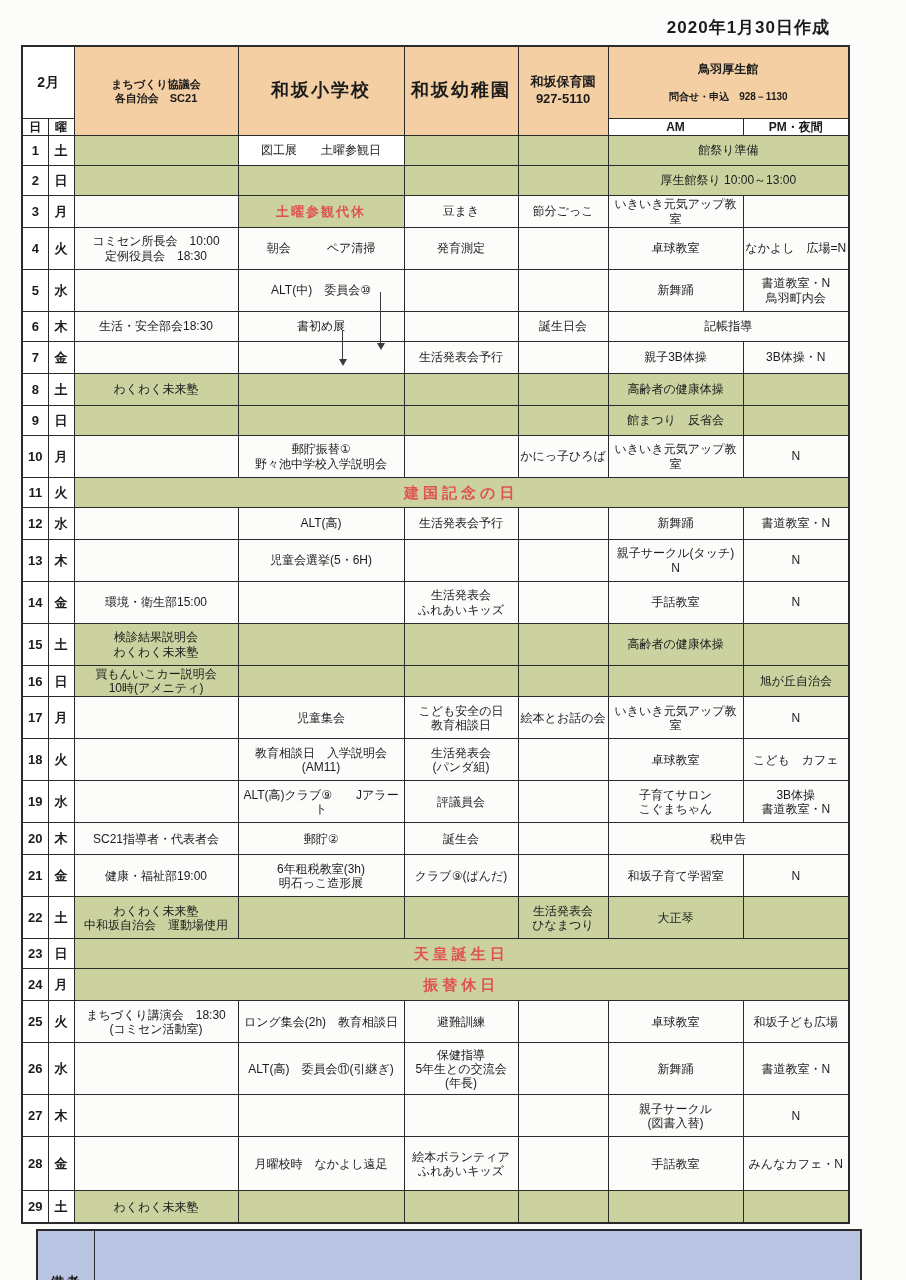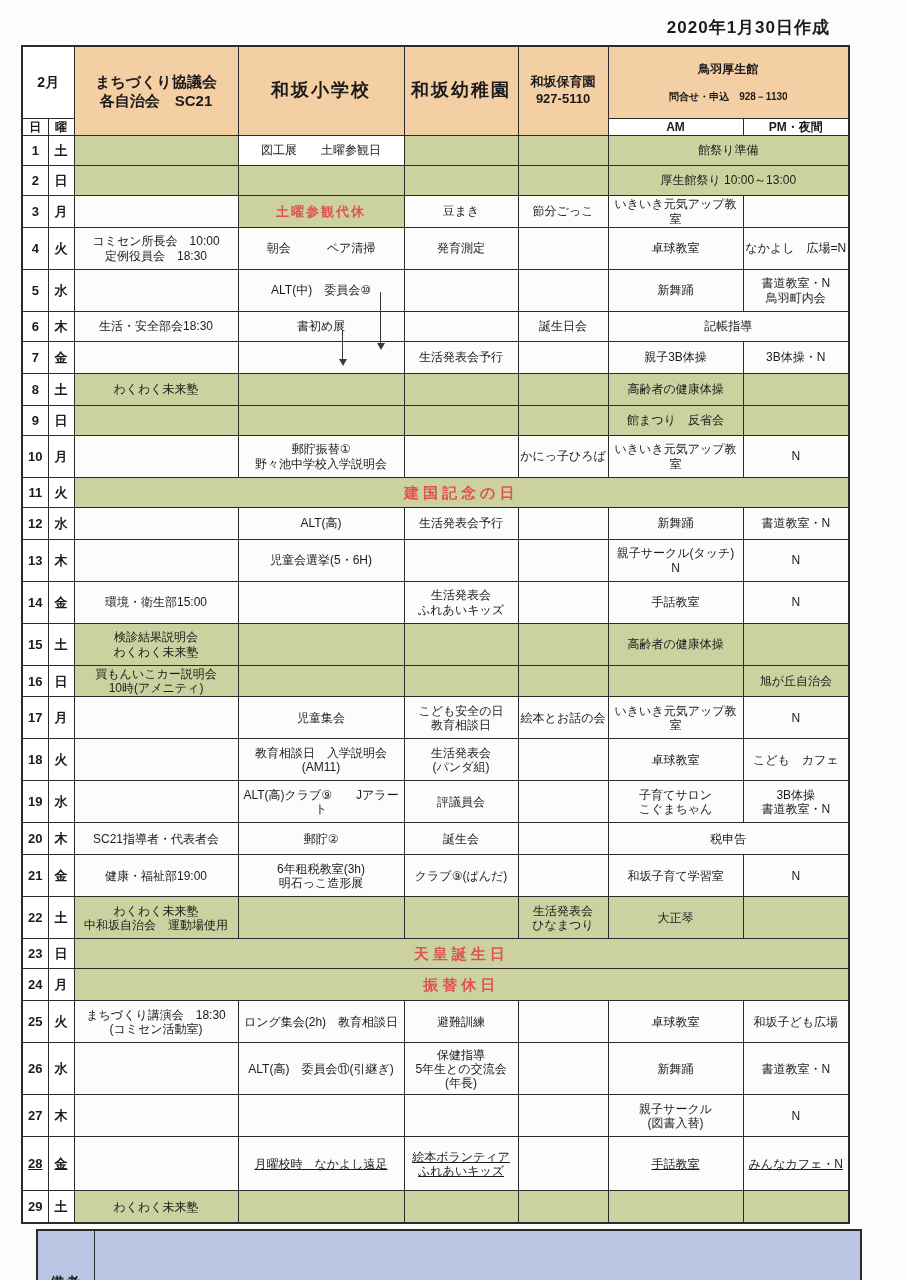--- a/index.html
+++ b/index.html
@@ -24,21 +24,21 @@
     border:1px solid var(--line);
     text-align:center;vertical-align:middle;
     white-space:pre-line;line-height:1.18;
     padding:1px 1px;overflow:hidden;
     font-size:12px;
   }
   thead tr.hA{height:46px;}
   thead tr.hB{height:16px;}
   th.month{background:#fff;font-size:14px;font-weight:bold;}
   th.hdr{background:var(--peach);font-weight:bold;}
-  th.machi-h{font-size:15px;line-height:1.3;}
+  th.machi-h{font-size:11px;line-height:1.3;}
   th.big{font-size:18px;letter-spacing:2px;}
   th.small-h{font-size:13px;line-height:1.3;}
   th.sub{background:#fff;font-size:12px;font-weight:bold;}
   .kousei-name{font-size:12px;font-weight:bold;line-height:1.2;}
   .kousei-contact{font-size:10px;font-weight:bold;line-height:1.2;}
 
   td.daynum{font-size:13px;font-weight:bold;background:#fff;}
   td.wdcell{font-size:13px;font-weight:bold;background:#fff;}
   td.green{background:var(--green);}
   td.whitebg{background:#fff;}
@@ -366,21 +366,21 @@
         <td class="daynum">27</td>
         <td class="wdcell">木</td>
         <td></td>
         <td></td>
         <td></td>
         <td></td>
         <td>親子サークル
 (図書入替)</td>
         <td>N</td>
       </tr>
-      <tr style="height: 54px; text-decoration: underline;">
+      <tr style="height: 54px;">
         <td class="daynum">28</td>
         <td class="wdcell">金</td>
         <td></td>
         <td>月曜校時　なかよし遠足</td>
         <td>絵本ボランティア
 ふれあいキッズ</td>
         <td></td>
         <td>手話教室</td>
         <td>みんなカフェ・N</td>
       </tr>

